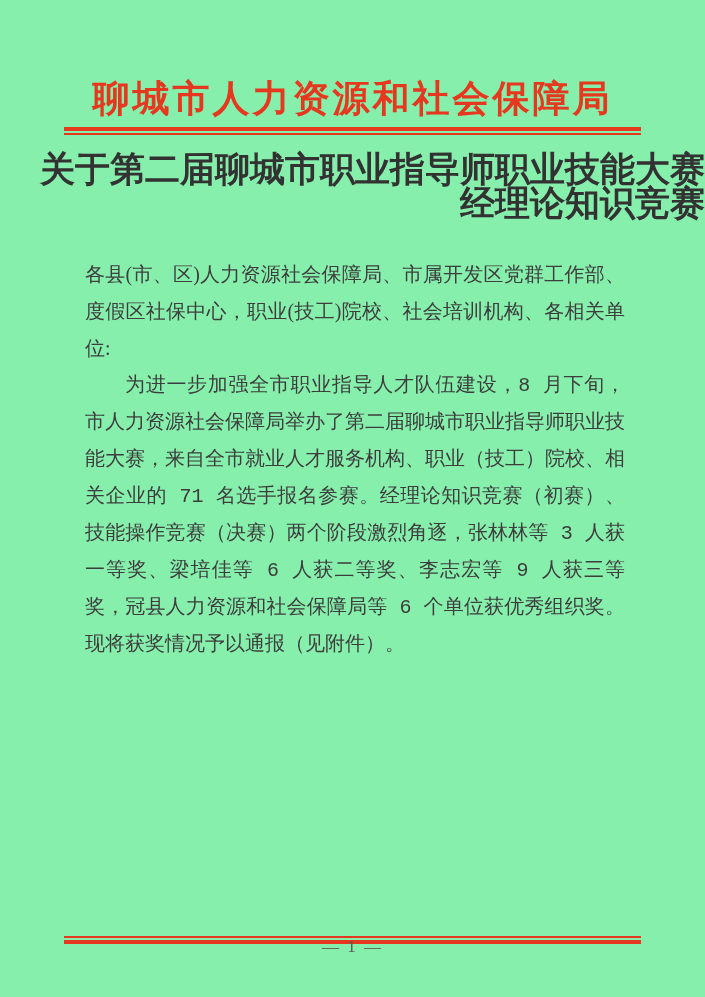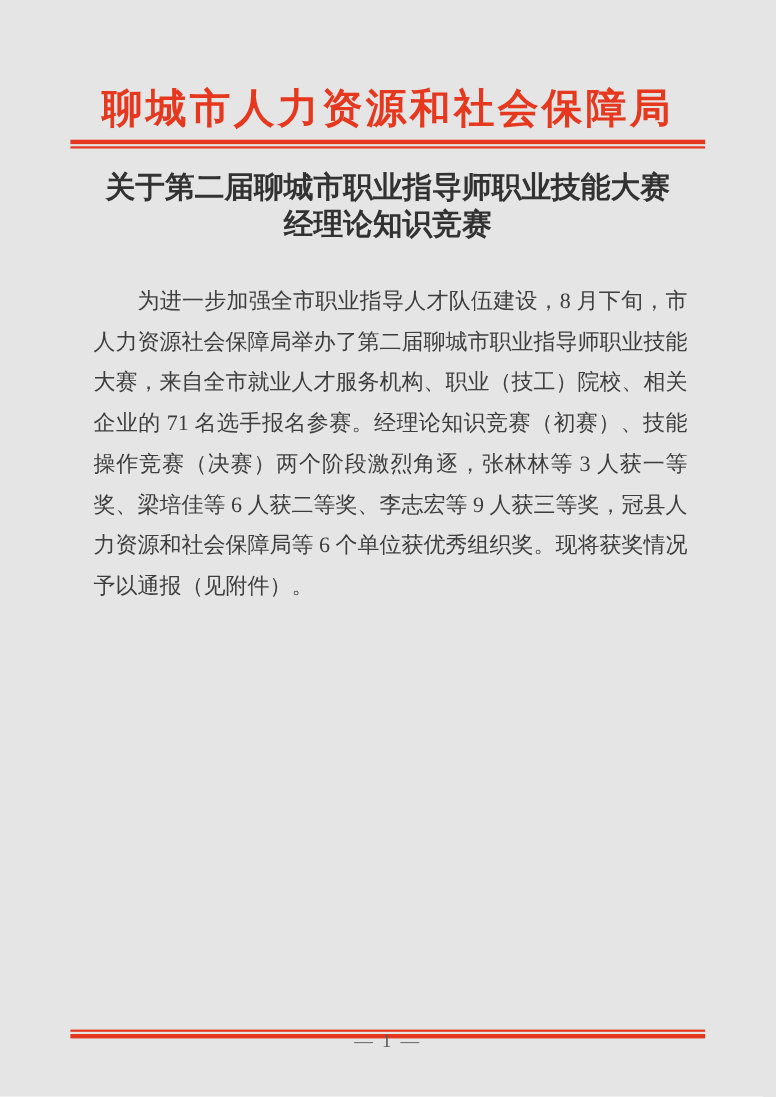--- a/index.html
+++ b/index.html
@@ -2,21 +2,21 @@
 <html><head>
 <meta charset="utf-8">
 <style>
   * { margin: 0; padding: 0; box-sizing: border-box; }
   html, body { background: #ffffff; }
   .page {
     position: relative;
     width: 705px;
     height: 997px;
     margin: 0 auto;
-    background: #e5e5e5;
+    background: #86efac;
     font-family: "Liberation Serif", "DejaVu Serif", serif;
     overflow: hidden;
   }
   .letterhead {
     position: absolute;
     top: 74px;
     left: 0;
     right: 0;
     text-align: center;
     font-size: 37px;
@@ -33,38 +33,38 @@
   .rule-group-top { top: 127px; }
   .rule-group-bottom { top: 936px; }
   .rule-thick { height: 4px; background: #e5381f; }
   .rule-thin { height: 2px; background: #e5381f; }
   .rule-gap { height: 2px; }
   .doc-title {
     position: absolute;
     top: 153px;
     left: 0;
     right: 0;
-    text-align: center;
-    font-size: 27px;
+    text-align: right;
+    font-size: 35px;
     font-weight: bold;
     color: #323232;
     line-height: 34px;
   }
   .body-text {
     position: absolute;
     top: 256px;
     left: 85px;
     width: 540px;
     font-size: 20px;
     line-height: 37px;
     color: #3d3d3d;
     text-align: justify;
   }
   .body-text p { margin: 0; }
-  .body-text p.indented { text-indent: 2em; }
+  .body-text p.indented { text-indent: 2em; font-family: Liberation Mono, monospace; }
   .page-number {
     position: absolute;
     top: 937px;
     left: 0;
     right: 0;
     text-align: center;
     font-size: 17px;
     color: #5a5a5a;
     letter-spacing: 2px;
   }
@@ -81,20 +81,21 @@
     <div class="rule-gap"></div>
     <div class="rule-thin"></div>
   </div>
 
   <div class="doc-title">
     <span>关于第二届聊城市职业指导师职业技能大赛</span><br>
     <span>经理论知识竞赛</span>
   </div>
 
   <div class="body-text">
+    <p>各县(市、区)人力资源社会保障局、市属开发区党群工作部、度假区社保中心，职业(技工)院校、社会培训机构、各相关单位:</p>
     <p class="indented">为进一步加强全市职业指导人才队伍建设，8 月下旬，市人力资源社会保障局举办了第二届聊城市职业指导师职业技能大赛，来自全市就业人才服务机构、职业（技工）院校、相关企业的 71 名选手报名参赛。经理论知识竞赛（初赛）、技能操作竞赛（决赛）两个阶段激烈角逐，张林林等 3 人获一等奖、梁培佳等 6 人获二等奖、李志宏等 9 人获三等奖，冠县人力资源和社会保障局等 6 个单位获优秀组织奖。现将获奖情况予以通报（见附件）。</p>
   </div>
 
   <div class="rule-group rule-group-bottom">
     <div class="rule-thin"></div>
     <div class="rule-gap"></div>
     <div class="rule-thick"></div>
   </div>
 
   <div class="page-number">— 1 —</div>

